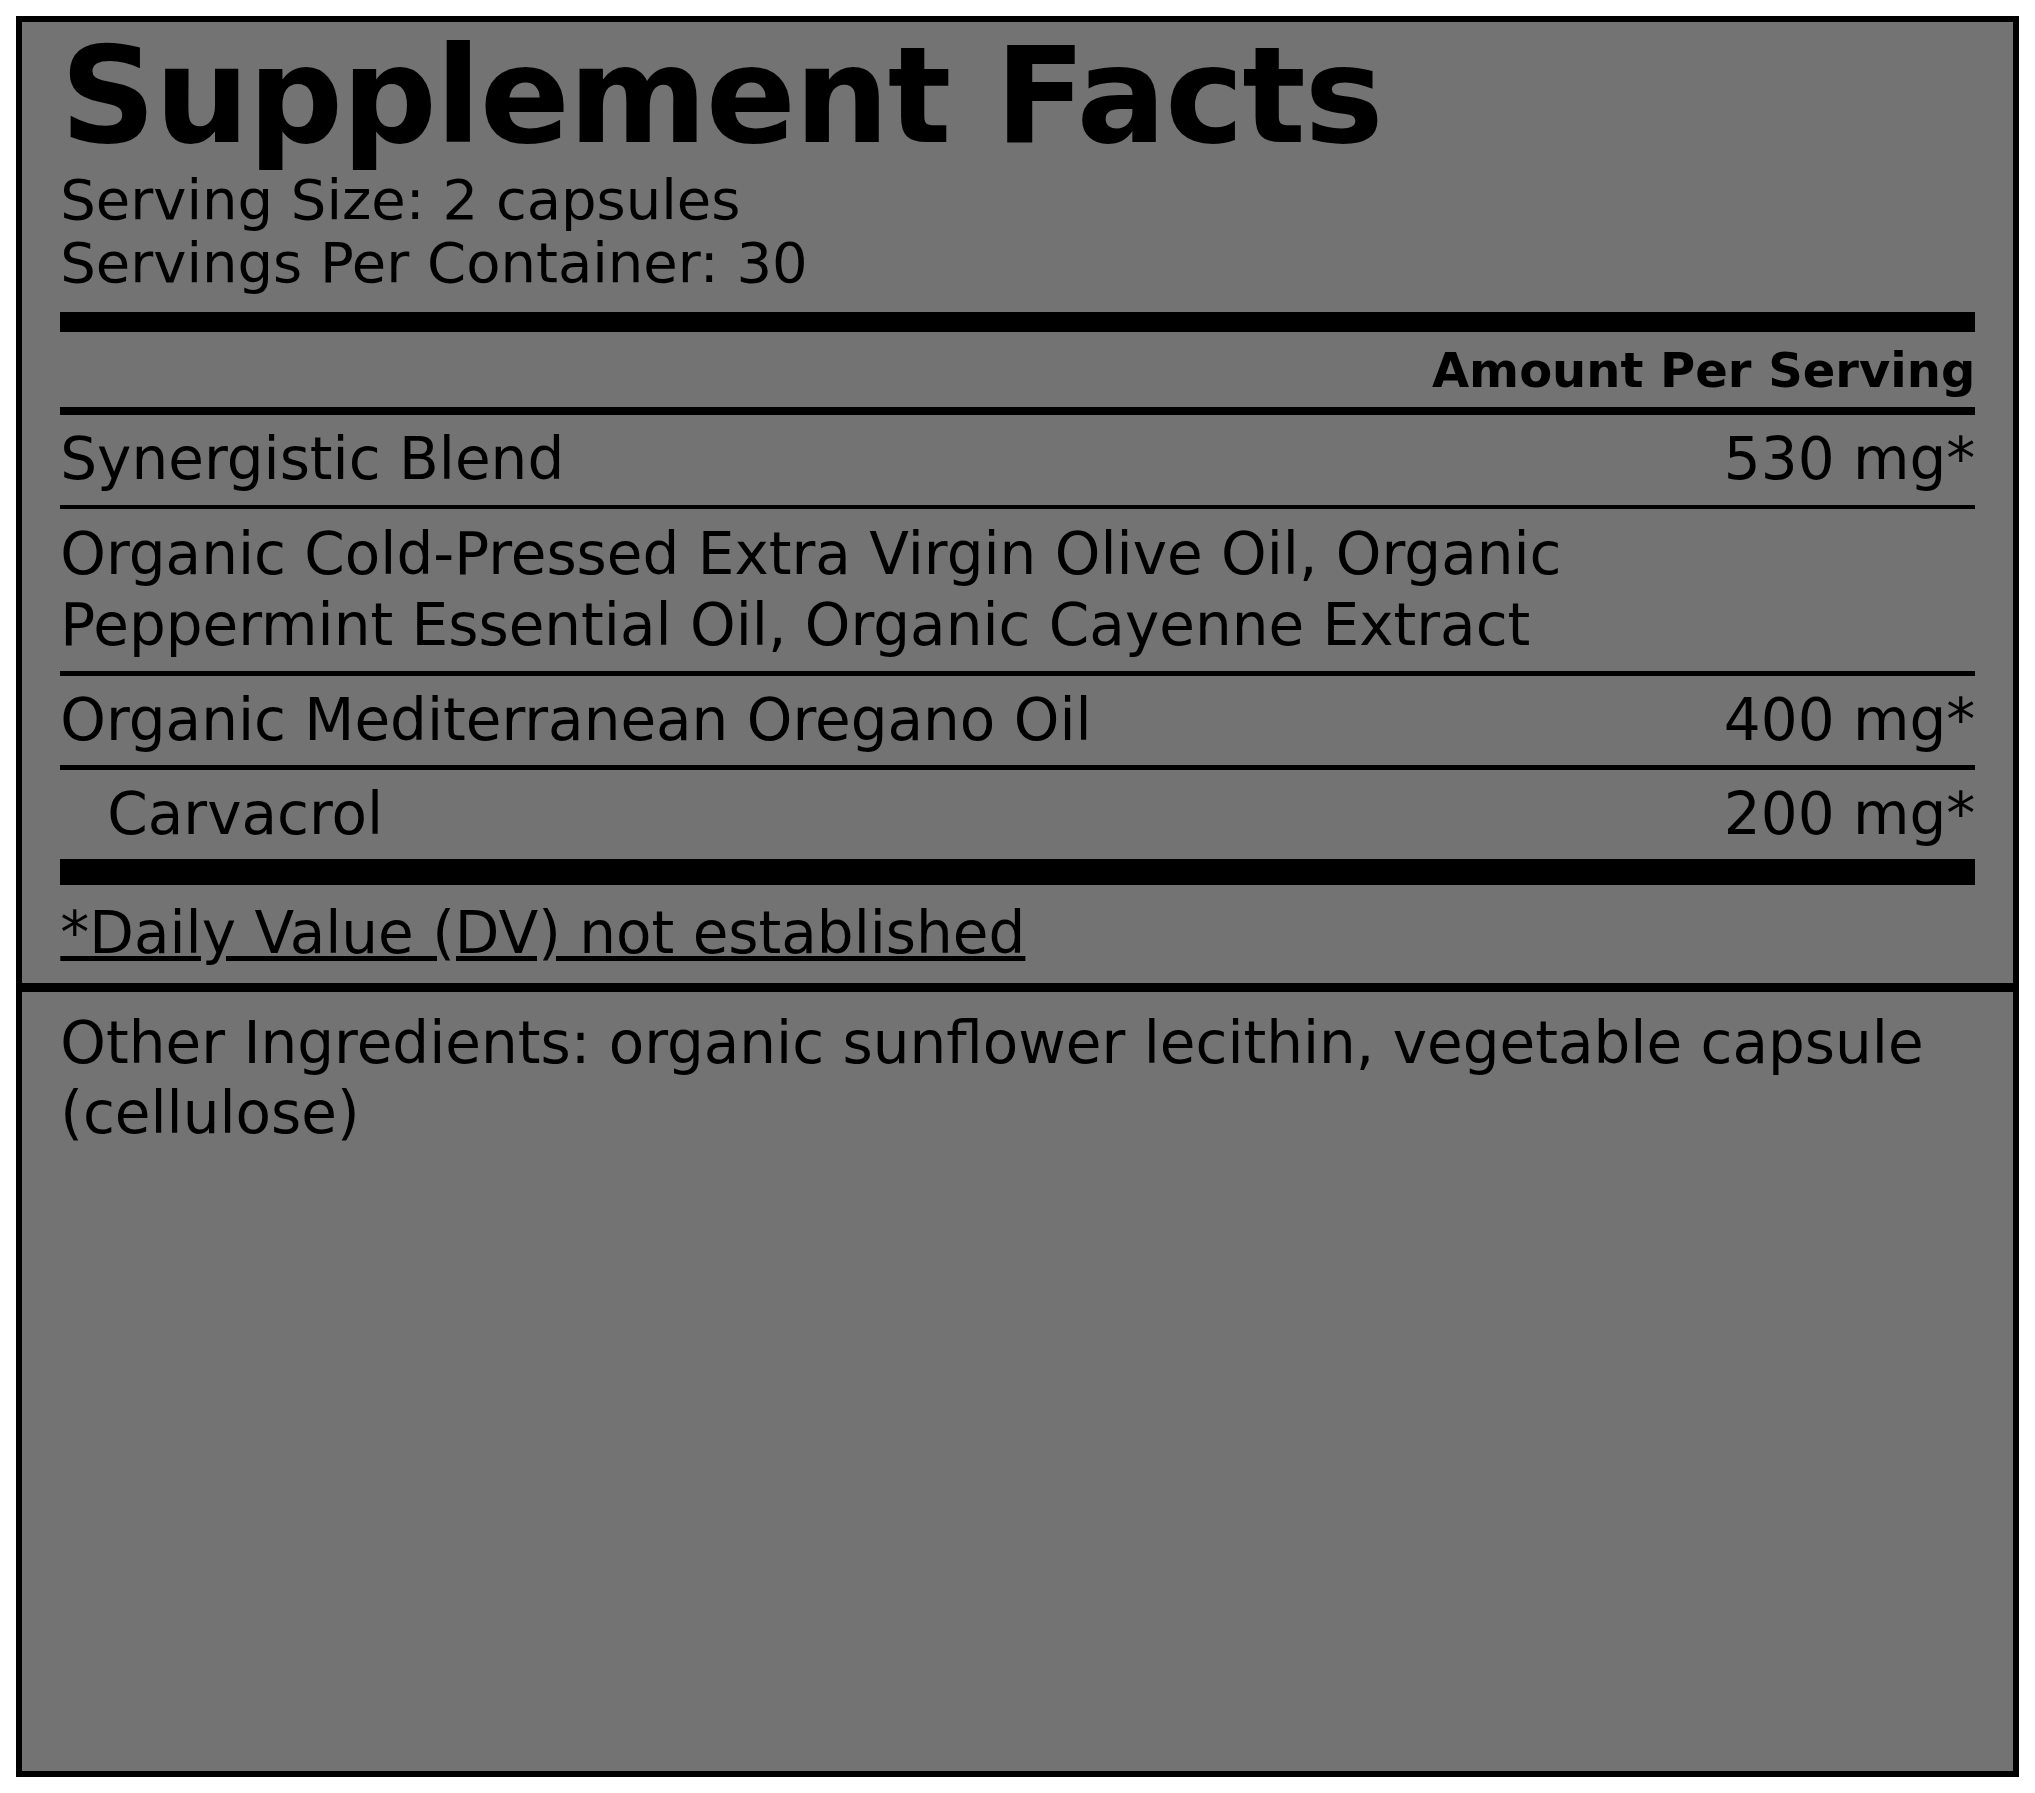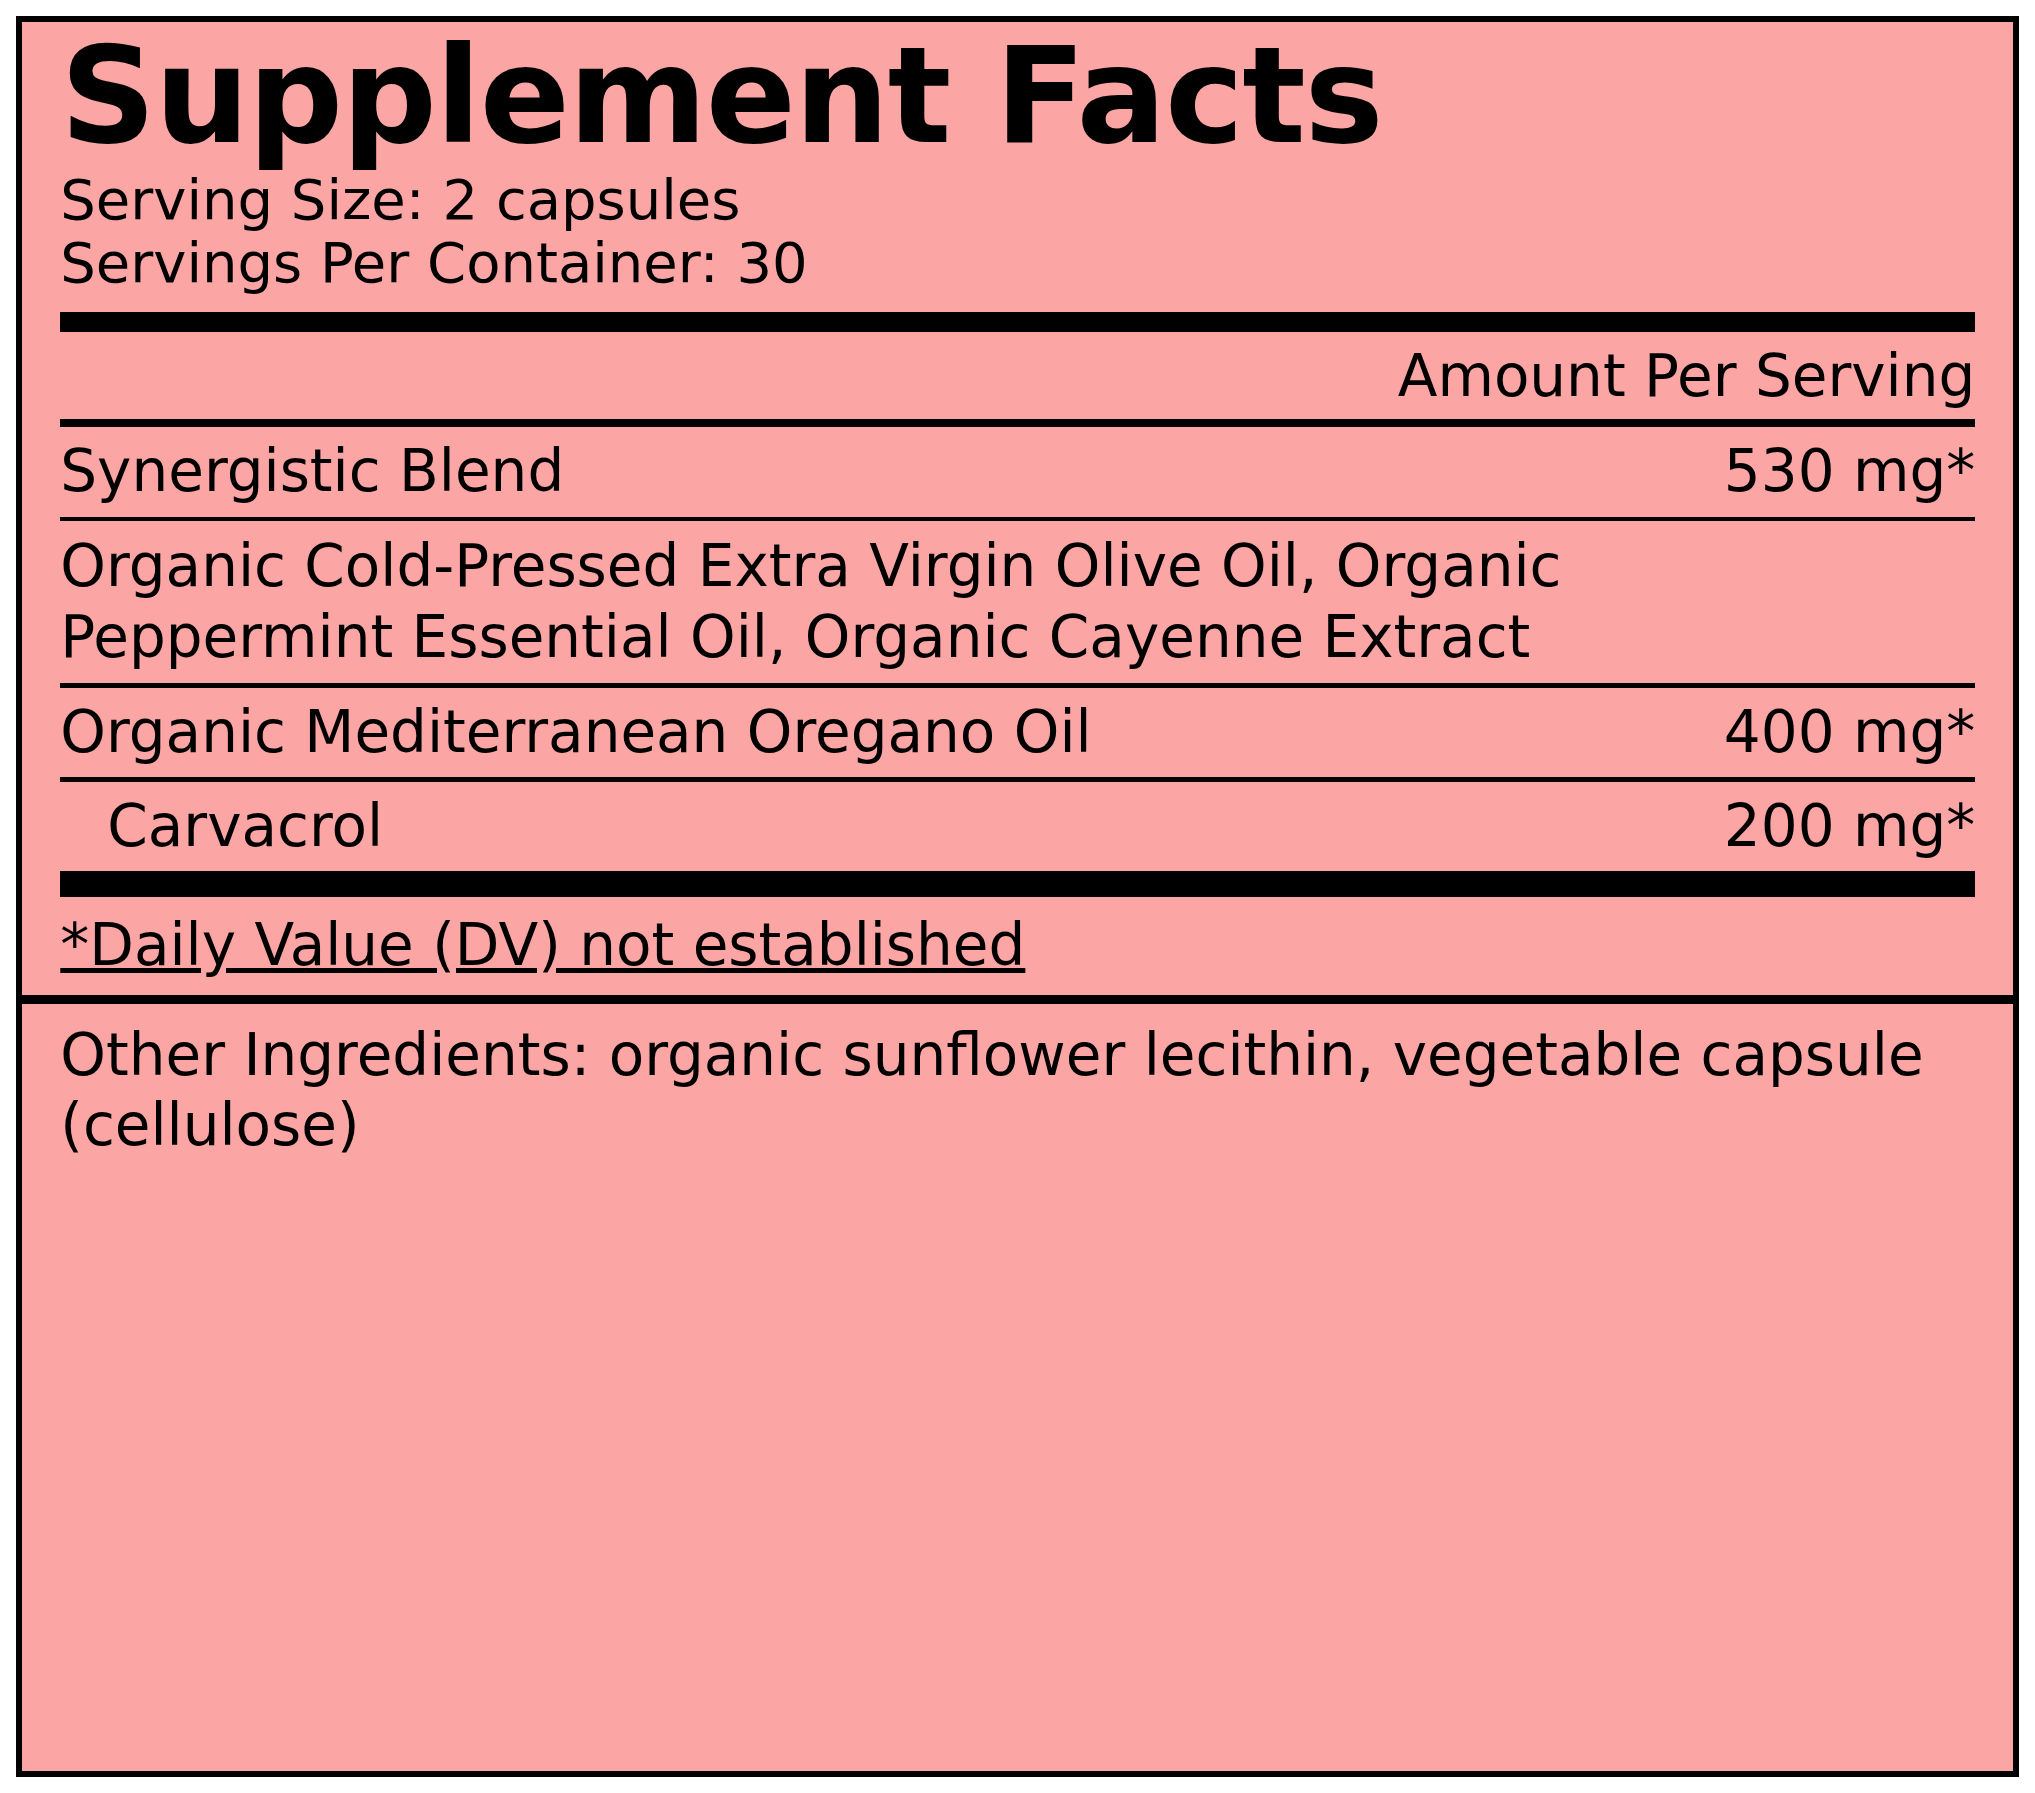--- a/index.html
+++ b/index.html
@@ -14,21 +14,21 @@
     color: #000000;
     -webkit-font-smoothing: antialiased;
   }
 
   .panel {
     box-sizing: border-box;
     margin: 16.3px;
     width: 2003px;
     height: 1761px;
     border: 6.8px solid #000000;
-    background: #fca5a5;
+    background: #737373;
     padding: 0;
     display: flex;
     flex-direction: column;
   }
 
   .inner {
     box-sizing: border-box;
     padding: 6.8px 38px 0 38px;
     display: flex;
     flex-direction: column;
@@ -70,22 +70,22 @@
     background: #000000;
   }
 
   .aps-row {
     display: flex;
     justify-content: flex-end;
     align-items: center;
     padding: 9.5px 0 9.5px 0;
   }
   .aps-label {
-    font-size: 58px;
-    font-weight: normal;
+    font-size: 48px;
+    font-weight: bold;
     white-space: nowrap;
   }
 
   .row {
     display: flex;
     justify-content: space-between;
     align-items: baseline;
     padding: 11px 0 11px 0;
     gap: 16px;
   }

